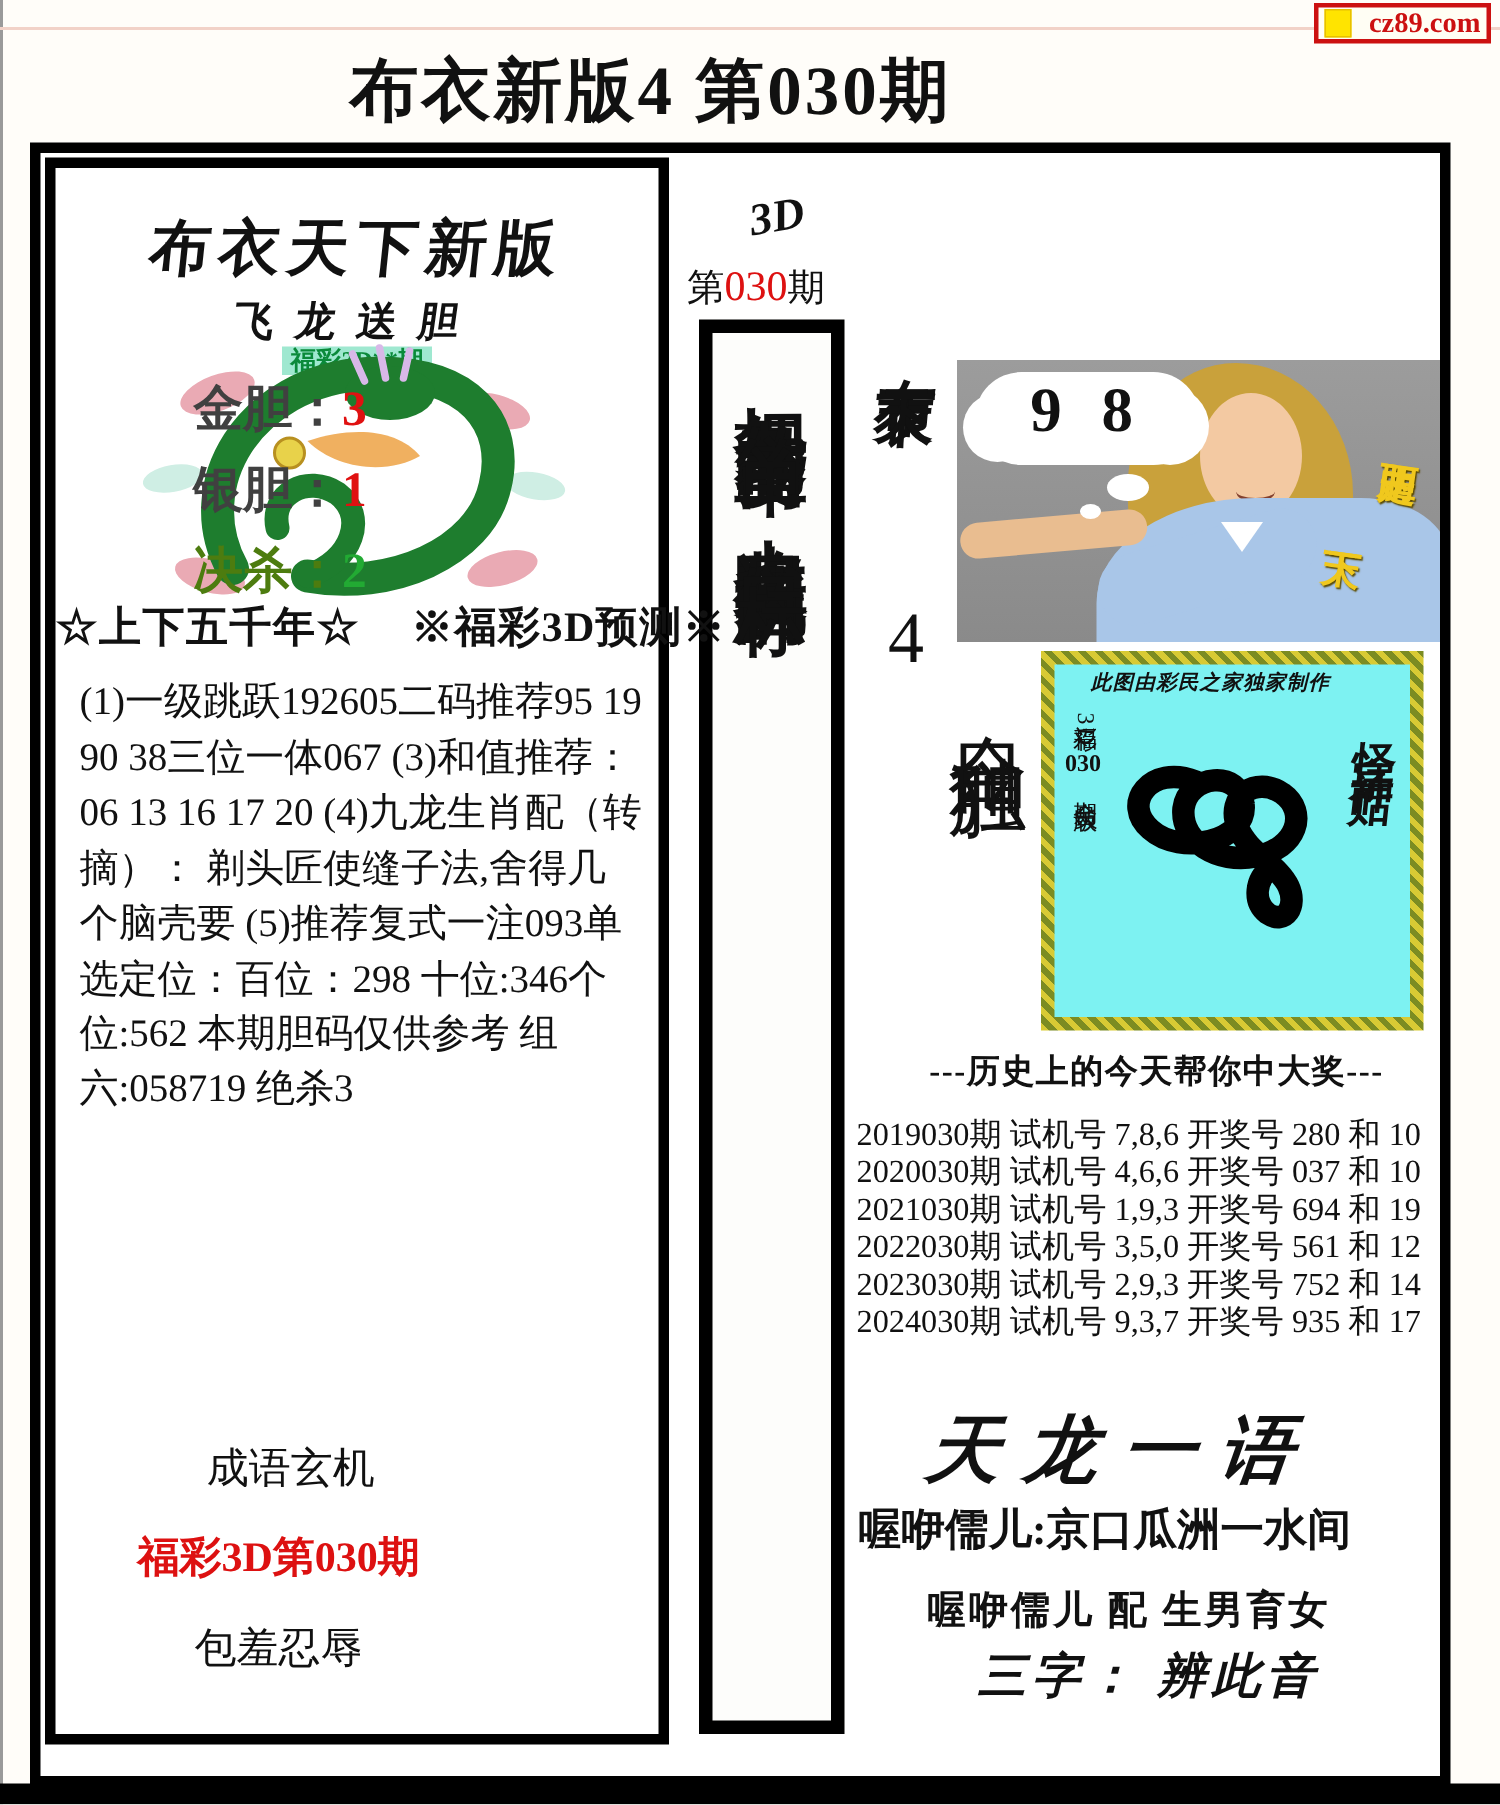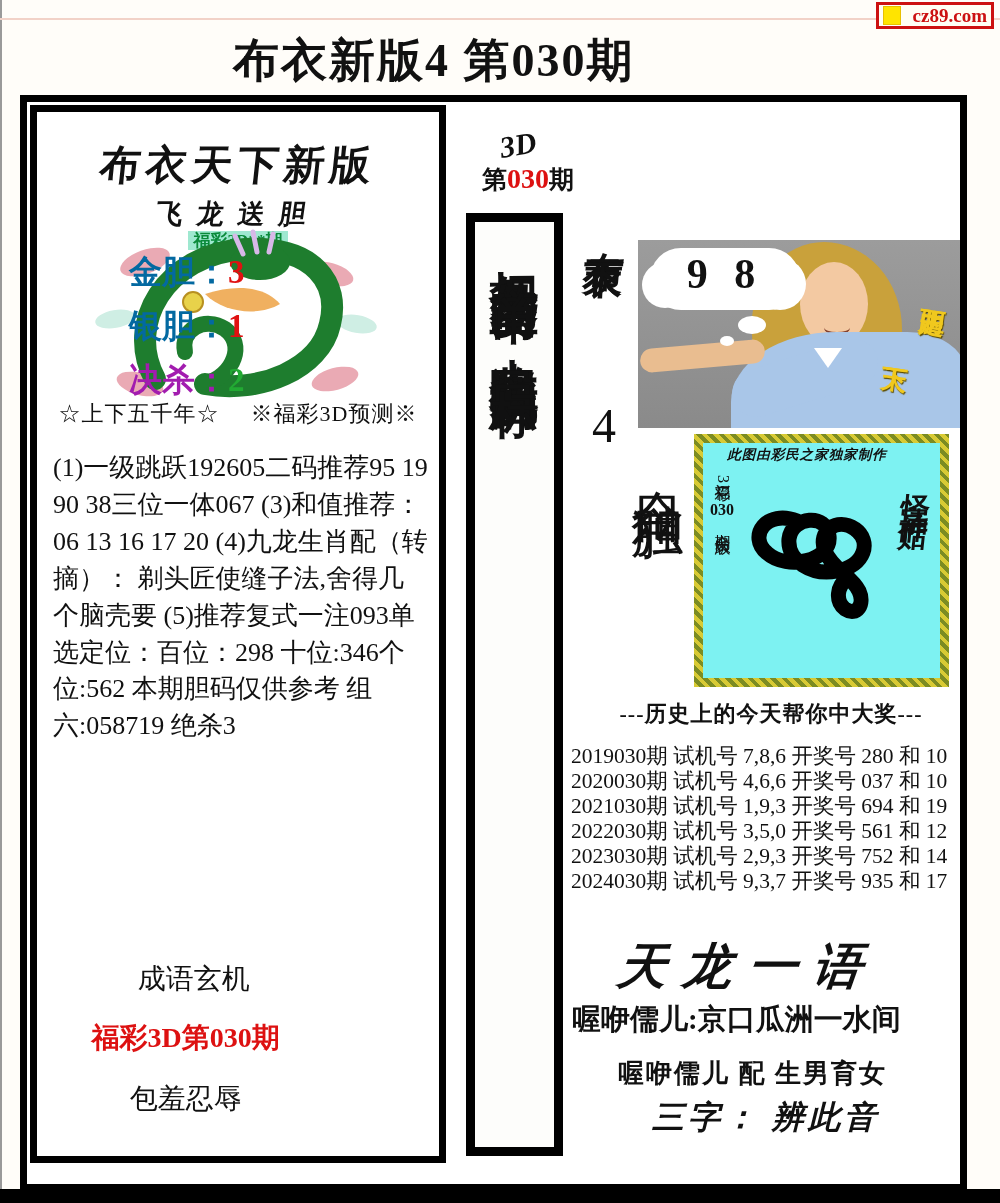--- a/index.html
+++ b/index.html
@@ -27,35 +27,35 @@
             letter-spacing:5px;transform:skewX(-6deg);}
   .lb-sub{position:absolute;top:84px;left:0;width:100%;text-align:center;font-size:27px;font-weight:900;
           letter-spacing:14px;transform:skewX(-8deg);}
   .lb-sub2{position:absolute;top:117px;left:0;width:100%;text-align:center;font-size:17px;font-weight:bold;}
   .lb-sub2 span{color:#0a8a3a;background:#9fe8d0;padding:0 6px;}
   .dragon-wrap{position:absolute;top:112px;left:48px;width:300px;height:185px;z-index:1;}
   .dan-row{position:absolute;left:92px;z-index:3;font-size:33px;font-weight:900;white-space:nowrap;}
   .dan-gold{top:138px;}
   .dan-silver{top:192px;}
   .dan-kill{top:246px;}
-  .dan-label-red{color:#0369a1;}
+  .dan-label-red{color:#404040;}
   .dan-val-red{color:#e01111;}
-  .dan-label-green{color:#a21caf;}
+  .dan-label-green{color:#4d7c0f;}
   .dan-val-green{color:#22aa33;}
-  .lb-slogan{position:absolute;top:287px;left:0;width:100%;text-align:center;font-size:22px;font-weight:normal;
+  .lb-slogan{position:absolute;top:287px;left:0;width:100%;text-align:center;font-size:28px;font-weight:bold;
              letter-spacing:1px;white-space:nowrap;z-index:3;}
   .lb-pred{position:absolute;top:338px;left:16px;width:376px;font-size:26px;line-height:1.42;z-index:3;}
   .lb-idiom-title{position:absolute;top:848px;left:0;width:78%;text-align:center;font-size:28px;}
   .lb-idiom-issue{position:absolute;top:907px;left:4px;width:72%;text-align:center;font-size:28px;font-weight:bold;color:#dd1111;}
   .lb-idiom-answer{position:absolute;top:968px;left:0;width:74%;text-align:center;font-size:28px;}
 
   
   .cb-3d{position:absolute;left:478px;top:128px;width:80px;text-align:center;font-size:30px;font-weight:bold;
          font-style:italic;transform:rotate(-10deg);}
-  .cb-issue{position:absolute;left:458px;top:163px;width:116px;text-align:right;font-size:25px;font-weight:bold;white-space:nowrap;}
+  .cb-issue{position:absolute;left:458px;top:175px;width:116px;text-align:left;font-size:25px;font-weight:normal;white-space:nowrap;}
   .cb-issue .num{color:#dd1111;font-size:28px;}
   .center-box{position:absolute;left:466px;top:213px;width:97px;height:943px;border:9px solid #000;
               background:#fdfdfb;box-sizing:border-box;display:flex;justify-content:center;}
   .center-slogan{writing-mode:vertical-rl;text-orientation:upright;font-size:49px;font-weight:900;
                  letter-spacing:4px;line-height:79px;margin-top:10px;}
 
   
   .brand-vert{position:absolute;left:580px;top:220px;writing-mode:vertical-rl;text-orientation:upright;
               font-size:40px;font-weight:900;letter-spacing:4px;transform:skewX(-5deg);}
   .brand-num{position:absolute;left:592px;top:398px;font-size:48px;}

